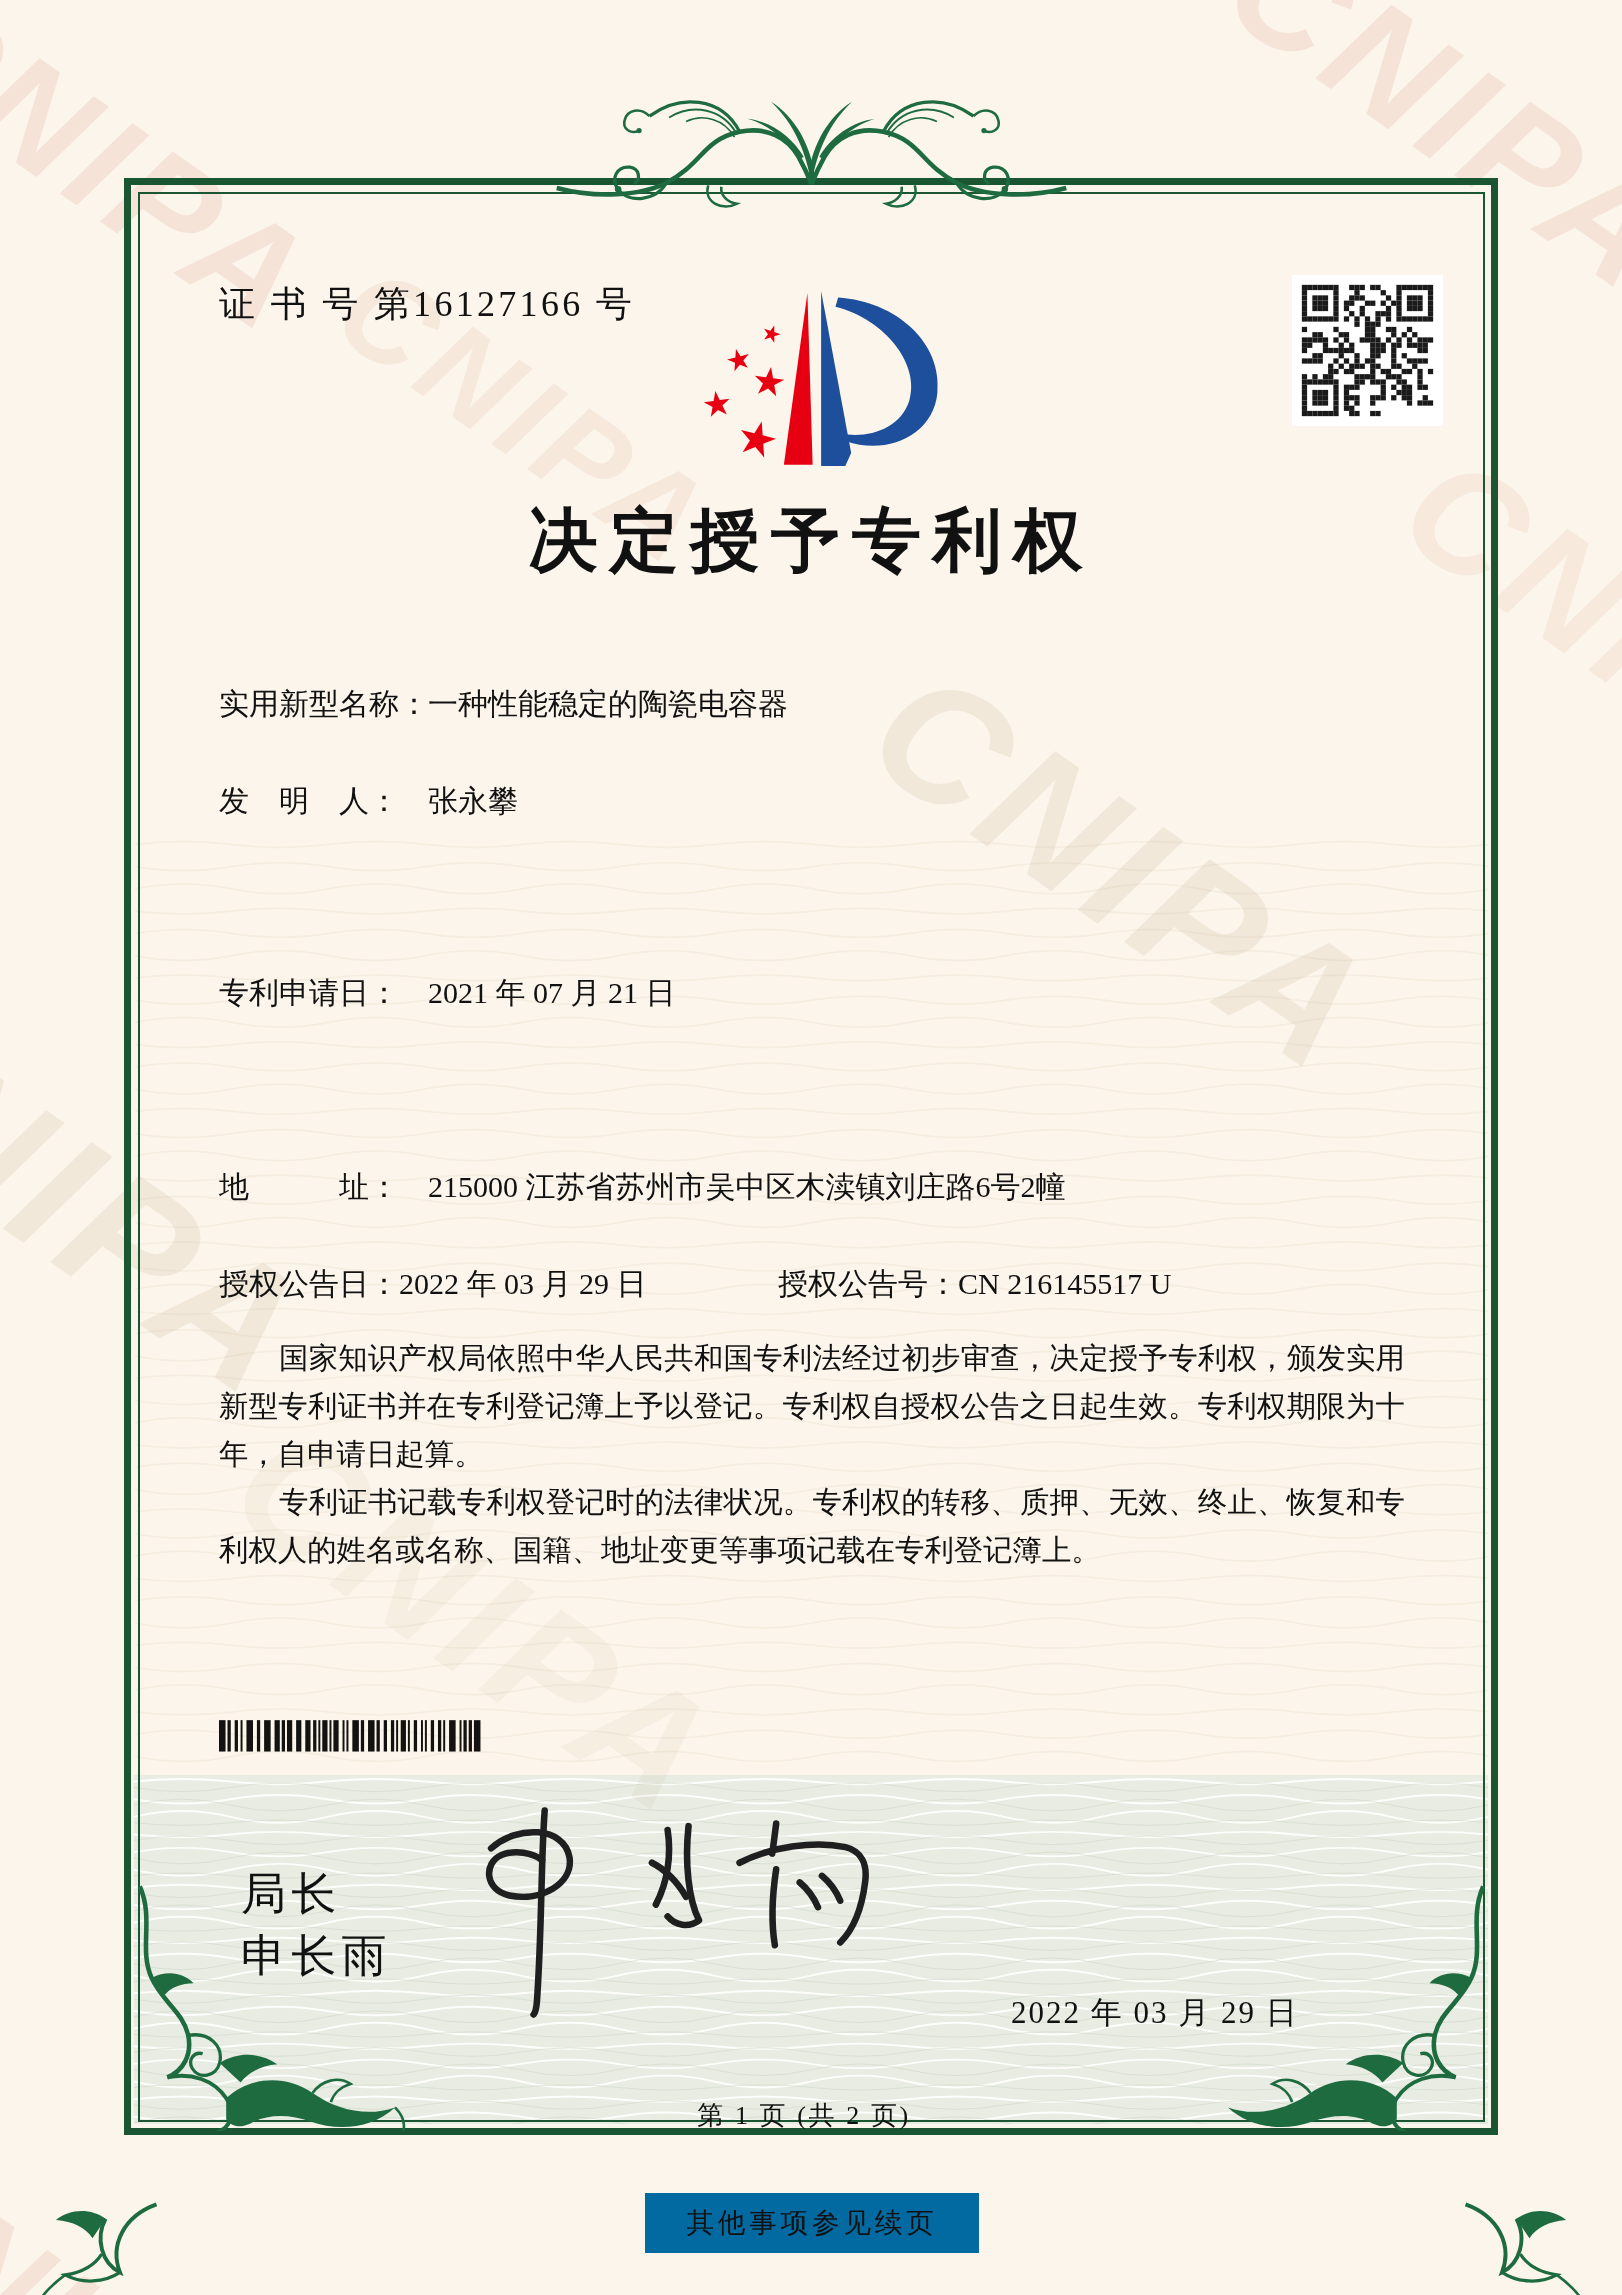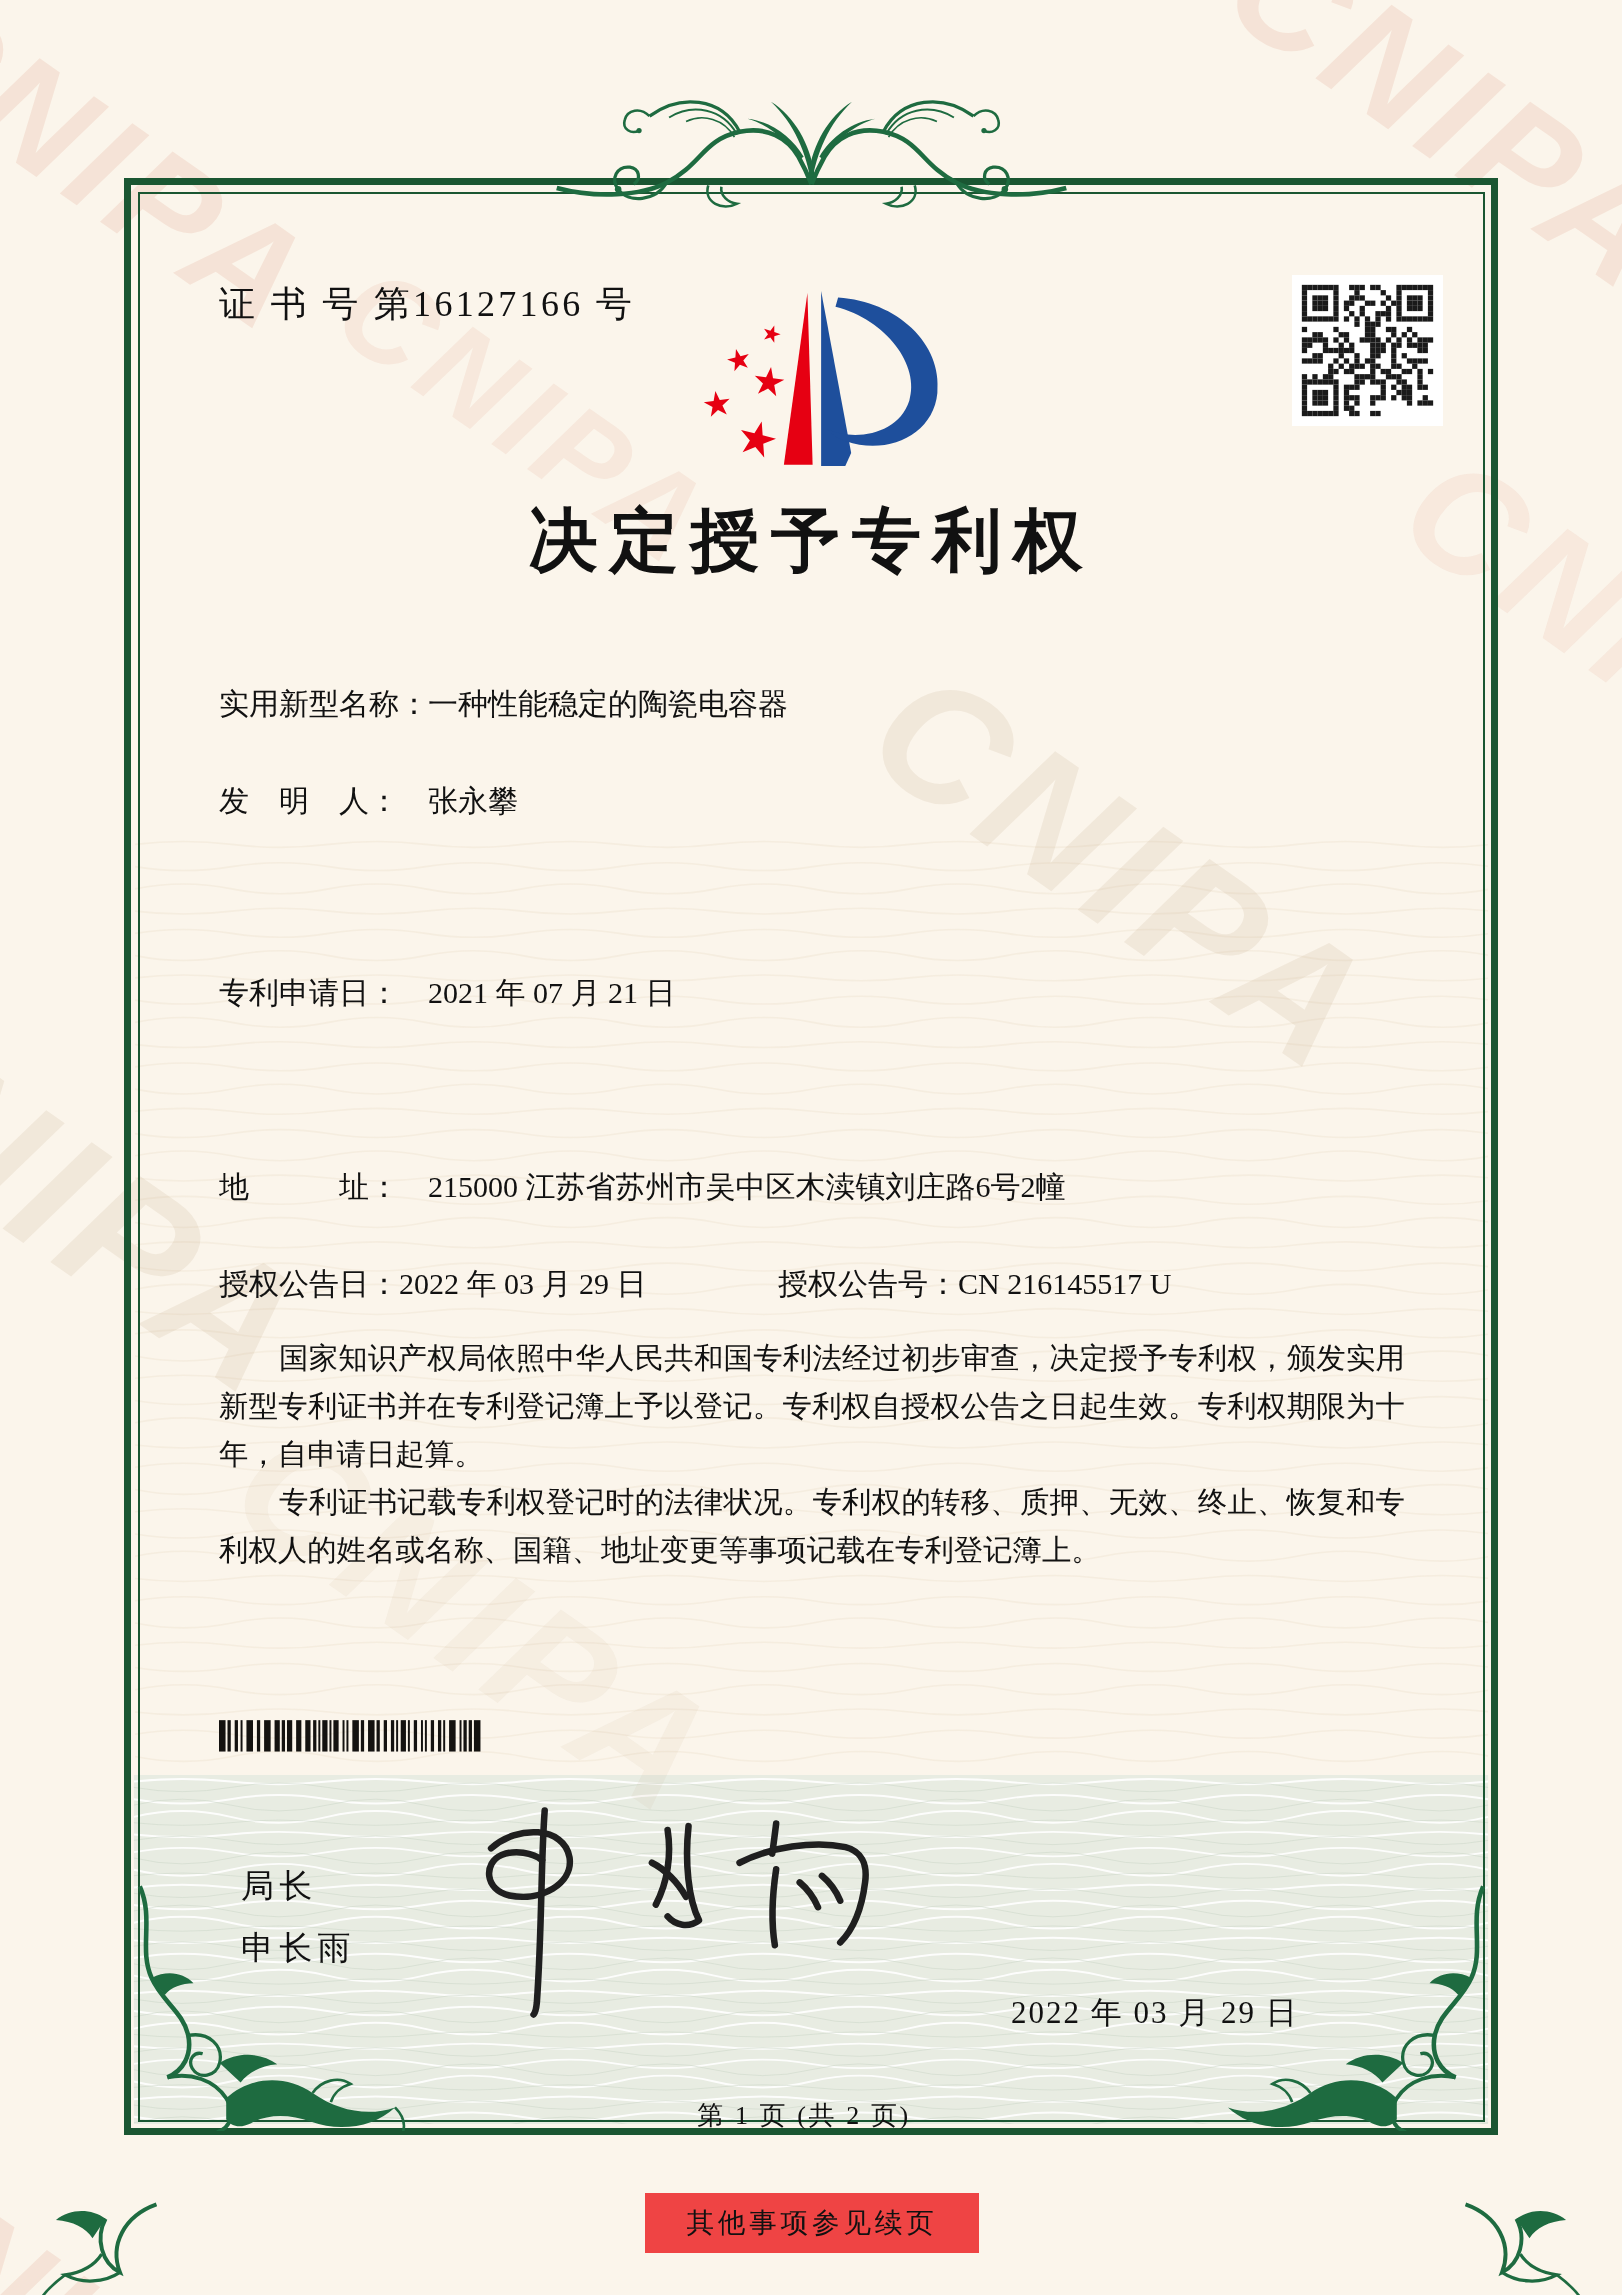--- a/index.html
+++ b/index.html
@@ -47,29 +47,29 @@
   .grant2{position:absolute; left:559px; top:0; white-space:nowrap;}
   
   .paras{
     position:absolute; left:219px; top:1334px; width:1186px; z-index:5;
     font-size:29.4px; line-height:48px; text-align:justify;
   }
   .paras p{margin:0; text-indent:60px;}
   
   .barcode{position:absolute; left:219px; top:1720px; z-index:5;}
   .signer{
-    position:absolute; left:241px; font-size:33px; letter-spacing:5.2px; z-index:5;
+    position:absolute; left:241px; font-size:45px; letter-spacing:5.2px; z-index:5;
     font-family:"Liberation Sans","DejaVu Sans",sans-serif; font-weight:500;
   }
   .signature{position:absolute; left:393px; top:1784px; z-index:5;}
   .issue-date{position:absolute; left:1011px; top:1992px; font-size:31px; letter-spacing:2px; z-index:5;}
   .page-info{position:absolute; left:0; right:15px; top:2098px; text-align:center; font-size:26px; letter-spacing:2.6px; z-index:5;}
   .footer-note{
     position:absolute; left:645px; top:2193px; width:334px; height:60px; line-height:60px;
-    background:#ef4444; text-align:center; font-size:27.5px; letter-spacing:3.9px; z-index:5;
+    background:#0369a1; text-align:center; font-size:27.5px; letter-spacing:3.9px; z-index:5;
   }
 </style>
 </head>
 <body>
 
 <div class="page">
 
   <svg id="waves-upper" class="waves" style="left:135px;top:835px" width="1353" height="940" viewBox="0 0 2068 1436">
       <path d="M0 14 Q 74 5 148 14 Q 222 23 296 14 Q 370 5 444 14 Q 518 23 592 14 Q 666 5 740 14 Q 814 23 888 14 Q 962 5 1036 14 Q 1110 23 1184 14 Q 1258 5 1332 14 Q 1406 23 1480 14 Q 1554 5 1628 14 Q 1702 23 1776 14 Q 1850 5 1924 14 Q 1998 23 2072 14" stroke="#f0e5d5" stroke-width="2.4" fill="none" opacity="0.55"></path>
       <path d="M0 48 Q 74 60 148 48 Q 222 36 296 48 Q 370 60 444 48 Q 518 36 592 48 Q 666 60 740 48 Q 814 36 888 48 Q 962 60 1036 48 Q 1110 36 1184 48 Q 1258 60 1332 48 Q 1406 36 1480 48 Q 1554 60 1628 48 Q 1702 36 1776 48 Q 1850 60 1924 48 Q 1998 36 2072 48" stroke="#f0e5d5" stroke-width="2.4" fill="none" opacity="0.55"></path>

